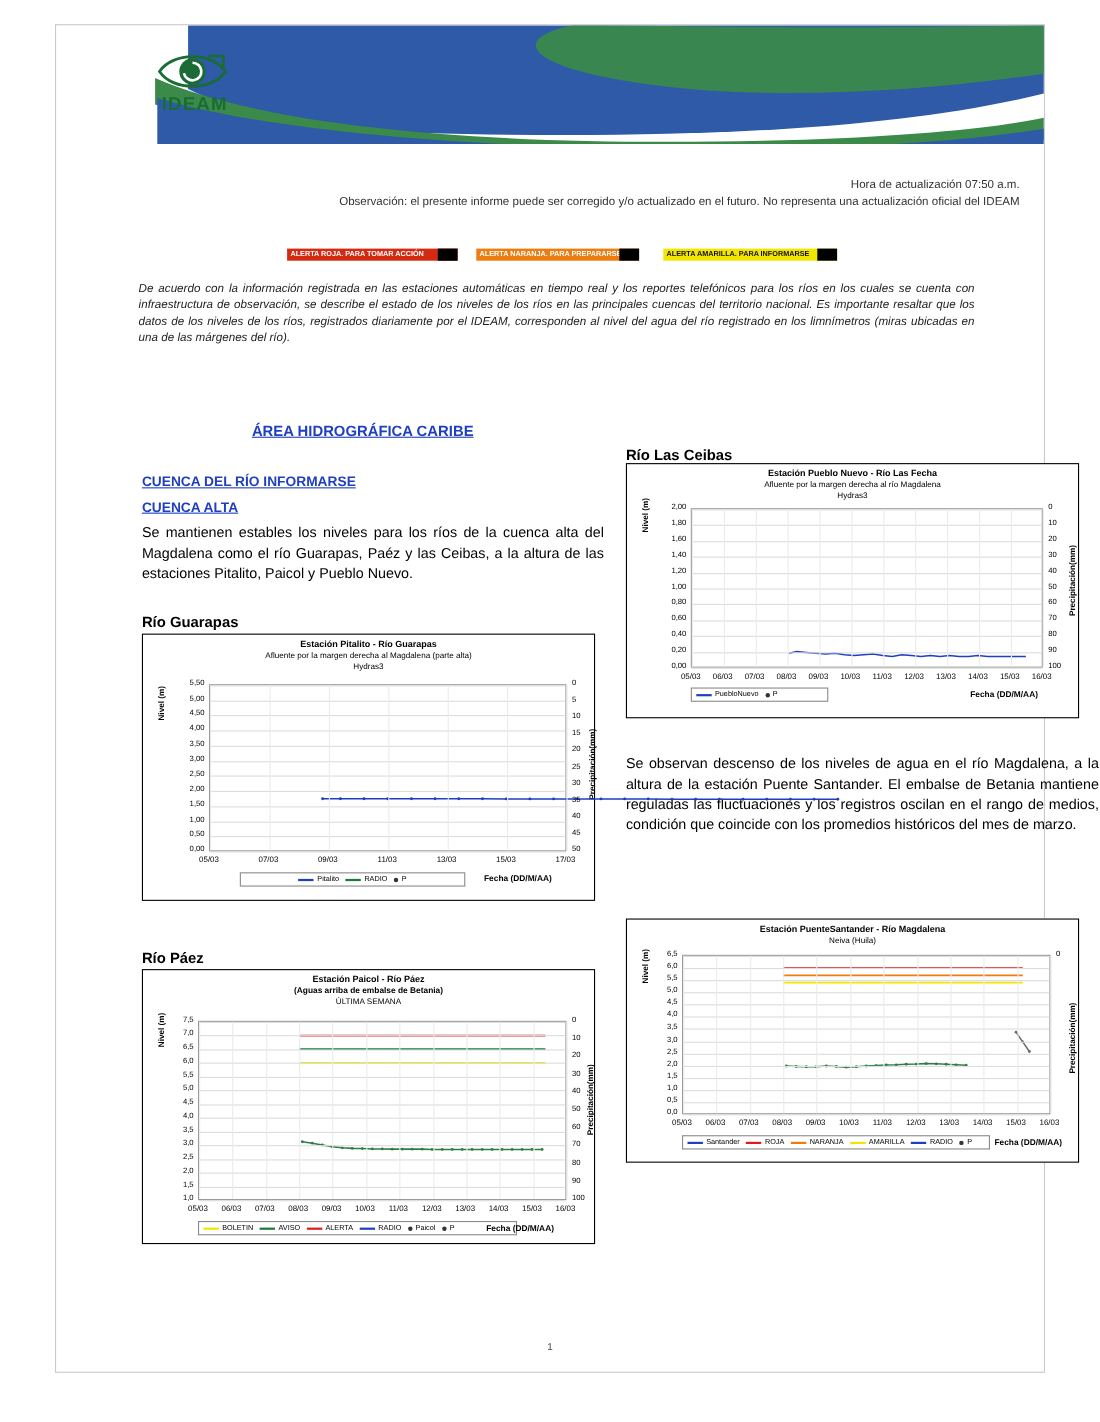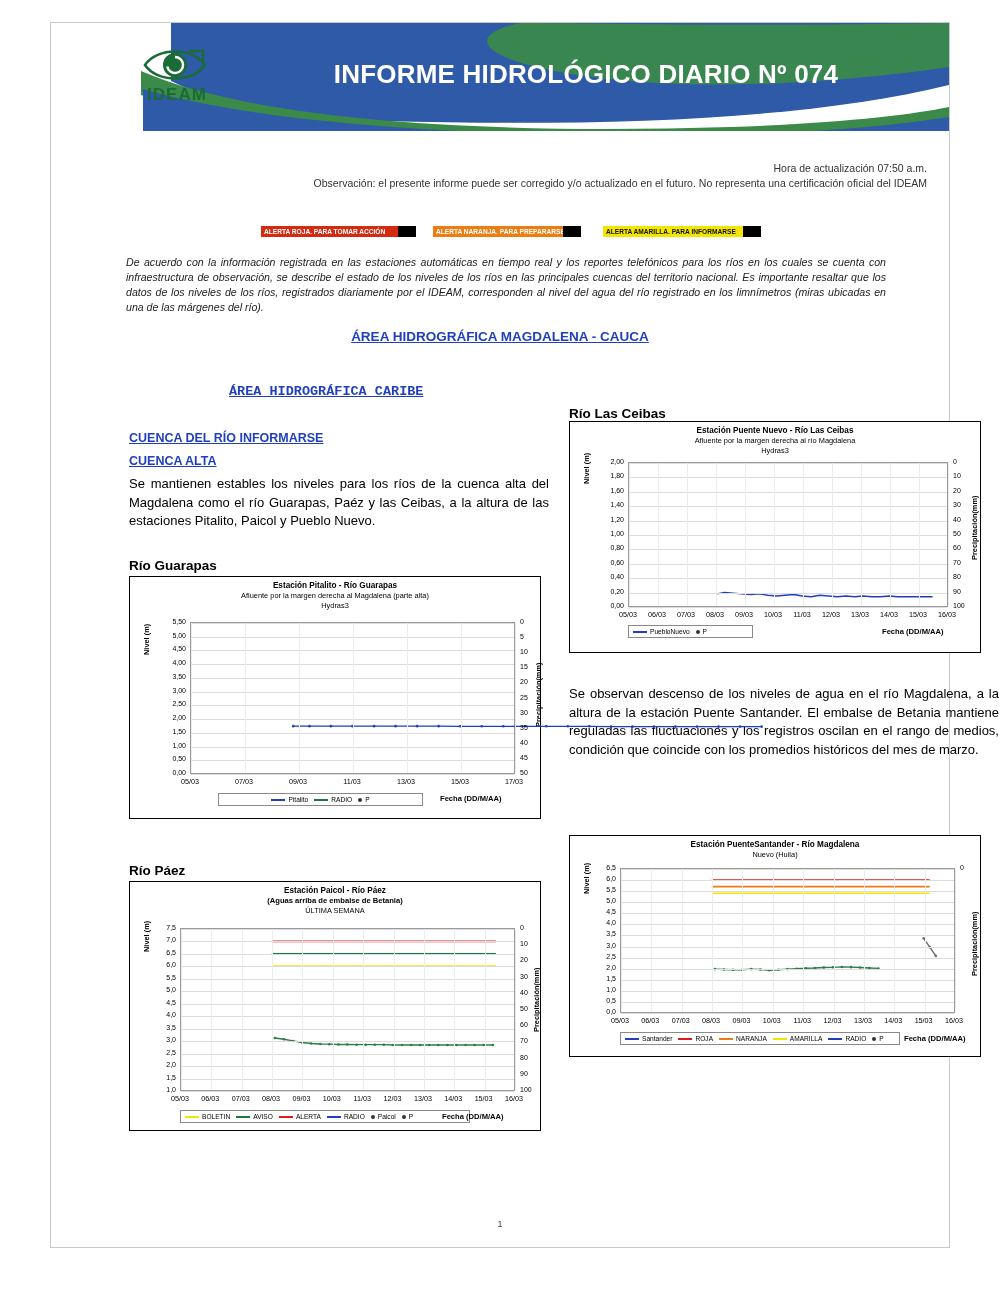--- a/index.html
+++ b/index.html
@@ -23,21 +23,21 @@
   .alert{position:absolute;height:11px;font-size:6.6px;font-weight:bold;color:#fff;line-height:11px;padding-left:3px;box-sizing:border-box;white-space:nowrap;}
   .alert.roja{left:50px;width:155px;background:#d42a12;}
   .alert.naranja{left:222px;width:148px;background:#ee7d11;}
   .alert.amarilla{left:392px;width:158px;background:#f2e500;color:#111;}
   .alert .blk{position:absolute;right:0;top:0;width:18px;height:11px;background:#000;}
 
   .intro{position:absolute;left:75px;top:232px;width:760px;font-size:10.6px;font-style:italic;line-height:15px;color:#222;text-align:justify;}
 
   .area-title{position:absolute;font-weight:bold;color:#1f3fbf;text-decoration:underline;}
   .area-magdalena{left:0;top:306px;width:898px;text-align:center;font-size:13.5px;}
-  .area-caribe{left:178px;top:361px;font-size:13.5px;font-family:Liberation Mono, monospace;}
+  .area-caribe{left:178px;top:361px;font-size:13.5px;}
 
   .cuenca{position:absolute;left:78px;font-weight:bold;color:#1f3fbf;font-size:12.5px;text-decoration:underline;}
   .cuenca1{top:408px;}
   .cuenca2{top:431px;}
 
   .para{position:absolute;font-size:13px;line-height:18.5px;color:#000;text-align:justify;}
   .p-left1{left:78px;top:452px;width:420px;}
   .p-right1{left:518px;top:662px;width:430px;}
   .p-right2{left:518px;top:1052px;width:430px;}
 
@@ -81,49 +81,47 @@
 <div class="page">
   <div class="sheet">
 
     <div class="banner">
       <svg width="898" height="110" viewBox="0 0 898 110">
         <path d="M120,0 L898,0 L898,62 C760,96 560,104 330,98 C230,95 160,78 120,58 Z" fill="#2e5aa8"></path>
         <path d="M470,0 C560,0 660,4 898,0 L898,44 C720,70 560,66 470,40 C420,24 430,8 470,0 Z" fill="#3b8a49" opacity="0.92"></path>
         <path d="M90,48 C200,96 420,112 680,104 C790,100 860,92 898,84 L898,104 C820,116 700,120 560,118 C350,115 170,98 90,72 Z" fill="#3b8a49"></path>
         <path d="M92,66 C220,104 470,118 720,110 C800,107 860,100 898,94 L898,108 L92,108 Z" fill="#2e5aa8"></path>
       </svg>
-      <div class="banner-title">INFORME HIDROLÓGICO DIARIO Nº 074</div>
     </div>
 
     <div class="logo">
       <div class="eye">
         <svg width="64" height="40" viewBox="0 0 64 40">
           <path d="M2,20 C14,2 50,2 62,20 C50,38 14,38 2,20 Z" fill="none" stroke="#1a6b35" stroke-width="2.6"></path>
           <circle cx="32" cy="20" r="12" fill="#1a6b35"></circle>
           <path d="M32,12 a8,8 0 1,1 -7.8,9.6" fill="none" stroke="#ffffff" stroke-width="2.4"></path>
           <path d="M46,6 L60,6 L60,18" fill="none" stroke="#1a6b35" stroke-width="2.4"></path>
         </svg>
       </div>
       <div class="ideam">IDEAM</div>
     </div>
 
     <div class="meta">
       <div>Hora de actualización 07:50 a.m.</div>
-      <div>Observación: el presente informe puede ser corregido y/o actualizado en el futuro. No representa una certificación oficial del IDEAM</div>
+      <div>Observación: el presente informe puede ser corregido y/o actualizado en el futuro. No representa una actualización oficial del IDEAM</div>
     </div>
 
     <div class="alerts">
       <div class="alert roja"><span>ALERTA ROJA. PARA TOMAR ACCIÓN</span><span class="blk"></span></div>
       <div class="alert naranja"><span>ALERTA NARANJA. PARA PREPARARSE</span><span class="blk"></span></div>
       <div class="alert amarilla"><span>ALERTA AMARILLA. PARA INFORMARSE</span><span class="blk"></span></div>
     </div>
 
     <div class="intro">De acuerdo con la información registrada en las estaciones automáticas en tiempo real y los reportes telefónicos para los ríos en los cuales se cuenta con infraestructura de observación, se describe el estado de los niveles de los ríos en las principales cuencas del territorio nacional. Es importante resaltar que los datos de los niveles de los ríos, registrados diariamente por el IDEAM, corresponden al nivel del agua del río registrado en los limnímetros (miras ubicadas en una de las márgenes del río).</div>
 
-    <div class="area-title area-magdalena">ÁREA HIDROGRÁFICA MAGDALENA - CAUCA</div>
     <div class="area-title area-caribe">ÁREA HIDROGRÁFICA CARIBE</div>
 
     <div class="cuenca cuenca1">CUENCA DEL RÍO INFORMARSE</div>
     <div class="cuenca cuenca2">CUENCA ALTA</div>
 
     <div class="para p-left1">Se mantienen estables los niveles para los ríos de la cuenca alta del Magdalena como el río Guarapas, Paéz y las Ceibas, a la altura de las estaciones Pitalito, Paicol y Pueblo Nuevo.</div>
     <div class="para p-right1">Se observan descenso de los niveles de agua en el río Magdalena,  a la altura de la estación Puente Santander. El embalse de Betania mantiene reguladas las fluctuaciones y los registros oscilan en el rango de medios, condición que coincide con los promedios históricos del mes de marzo.</div>
 
     <div class="river-title rt-guarapas">Río Guarapas</div>
     <div class="river-title rt-paez">Río Páez</div>
@@ -232,21 +230,21 @@
           <span class="lg">
             <span class="lgdot" style="background: rgb(51, 51, 51);"></span>
             <span>P</span>
           </span>
         </div>
       <div class="xaxis-name" style="left:310px;top:217px;">Fecha (DD/M/AA)</div>
     </div>
 
     <div class="chart c-ceibas">
       <div class="ch-title">
-        <div>Estación Puente Nuevo - Río Las Ceibas</div>
+        <div>Estación Pueblo Nuevo - Río Las Fecha</div>
         <div class="ch-sub">Afluente por la margen derecha al río Magdalena</div>
         <div class="ch-sub">Hydras3</div>
       </div>
       <div class="axis-name axis-rot" style="left:12px;top:62px;">Nivel (m)</div>
       <div class="axis-name axis-rot" style="left:400px;top:138px;">Precipitación(mm)</div>
       <div class="plot" id="plot-ceibas" style="left:58px;top:40px;width:320px;height:145px;">
         <svg class="series" id="svg-ceibas" viewBox="0 0 320 145" preserveAspectRatio="none">
             <path d="M88.7,132.7 L96.0,131.2 L104.7,131.9 L113.5,132.7 L122.2,133.4 L130.9,132.7 L139.6,134.1 L148.4,134.8 L157.1,134.1 L165.8,133.4 L174.5,134.8 L183.3,135.6 L192.0,134.1 L200.7,134.8 L209.5,135.6 L218.2,134.8 L226.9,135.6 L235.6,134.8 L244.4,135.6 L253.1,135.6 L261.8,134.8 L270.5,135.6 L279.3,135.6 L288.0,135.6 L296.7,135.6 L305.5,135.6 " fill="none" stroke="#1f3fbf" stroke-width="1.4"></path>
           </svg>
       <div class="grid-h" style="top: 0px;"></div>
@@ -461,21 +459,21 @@
             <span class="lgdot" style="background: rgb(51, 51, 51);"></span>
             <span>P</span>
           </span>
         </div>
       <div class="xaxis-name" style="left:312px;top:230px;">Fecha (DD/M/AA)</div>
     </div>
 
     <div class="chart c-santander">
       <div class="ch-title">
         <div>Estación PuenteSantander - Río  Magdalena</div>
-        <div class="ch-sub">Nuevo (Huila)</div>
+        <div class="ch-sub">Neiva (Huila)</div>
       </div>
       <div class="axis-name axis-rot" style="left:12px;top:58px;">Nivel (m)</div>
       <div class="axis-name axis-rot" style="left:400px;top:140px;">Precipitación(mm)</div>
       <div class="plot" id="plot-santander" style="left:50px;top:32px;width:335px;height:145px;">
         <svg class="series" id="svg-santander" viewBox="0 0 335 145" preserveAspectRatio="none">
             <line x1="91.36363636363636" y1="11.15384615384616" x2="310.6363636363636" y2="11.15384615384616" stroke="#e01b1b" stroke-width="1.6"></line>
             <line x1="91.36363636363636" y1="17.846153846153854" x2="310.6363636363636" y2="17.846153846153854" stroke="#ee7d11" stroke-width="1.6"></line>
             <line x1="91.36363636363636" y1="24.538461538461533" x2="310.6363636363636" y2="24.538461538461533" stroke="#f2e500" stroke-width="1.6"></line>
             <path d="M94.4,101.5 L103.5,101.9 L112.7,102.2 L121.8,102.2 L131.0,101.5 L140.1,101.9 L149.2,102.6 L158.4,102.2 L167.5,101.5 L176.6,101.1 L185.8,100.6 L194.9,100.4 L204.0,99.9 L213.2,99.7 L222.3,99.3 L231.5,99.5 L240.6,99.9 L249.7,100.4 L258.9,100.8 " fill="none" stroke="#2f7d46" stroke-width="1.4"></path>
             <circle cx="94.4" cy="101.5" r="1.3" fill="#2f7d46"></circle>

